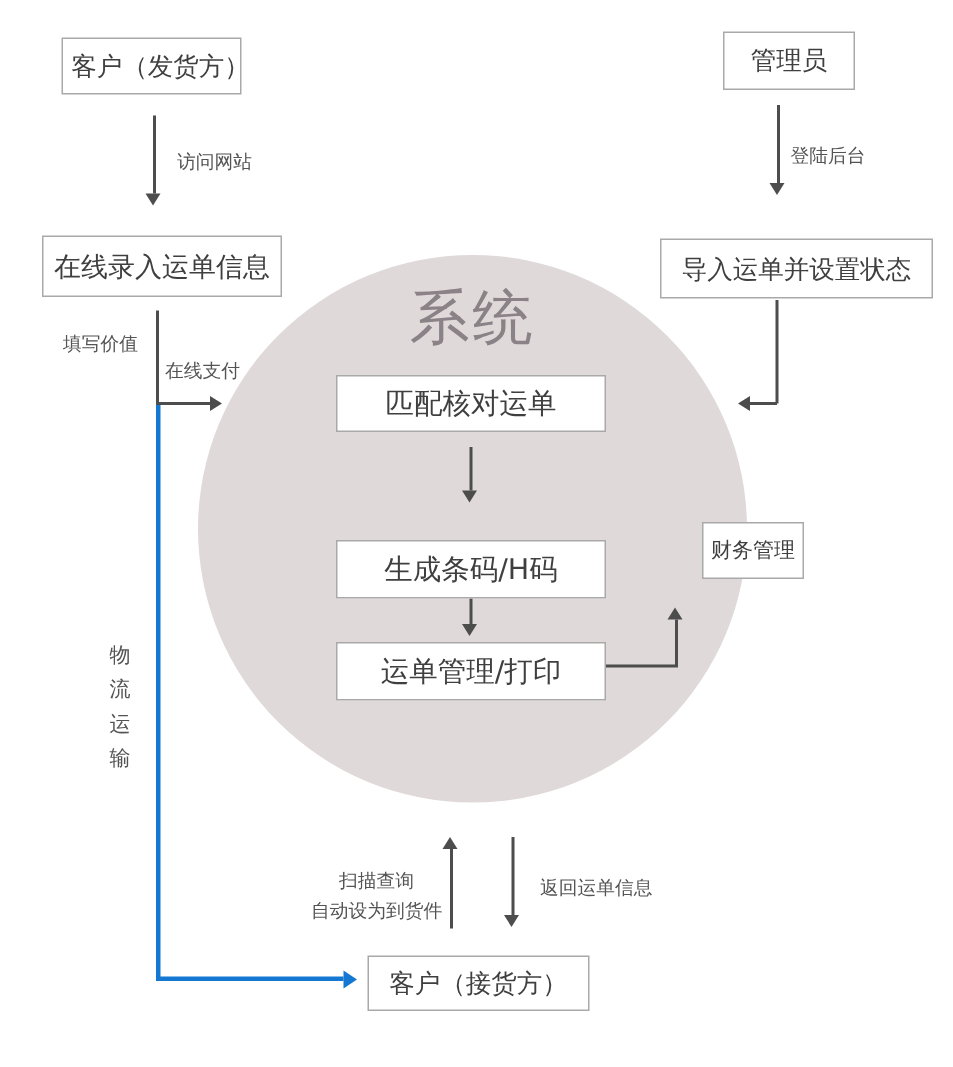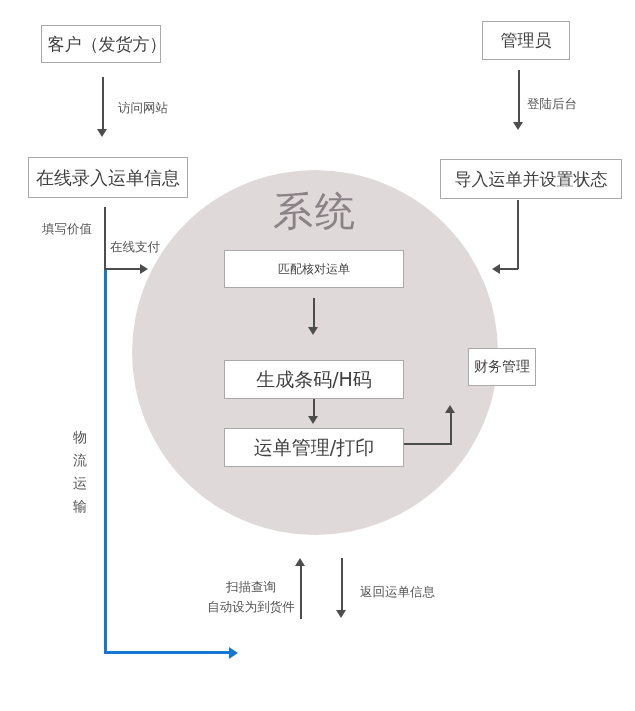--- a/index.html
+++ b/index.html
@@ -23,21 +23,21 @@
   }
   .box{
     position:absolute;background:var(--box-bg);border:1px solid var(--box-border);
     display:flex;align-items:center;justify-content:center;
     color:var(--text);white-space:nowrap;box-sizing:border-box;
   }
   .b-shipper{left:41px;top:25px;width:120px;height:38px;font-size:17px;padding-left:12px;}
   .b-entry{left:28px;top:157px;width:160px;height:41px;font-size:18px;}
   .b-admin{left:482px;top:21px;width:88px;height:39px;font-size:17px;}
   .b-import{left:440px;top:159px;width:182px;height:40px;font-size:17px;}
-  .b-match{left:224px;top:250px;width:180px;height:38px;font-size:12px;}
+  .b-match{left:224px;top:250px;width:180px;height:38px;font-size:19px;}
   .b-barcode{left:224px;top:360px;width:180px;height:39px;font-size:19px;}
   .b-finance{left:420px;top:348px;width:68px;height:38px;font-size:14px;margin-left:48px;}
   .b-manage{left:224px;top:428px;width:180px;height:39px;font-size:19px;}
   .b-receiver{left:245px;top:637px;width:148px;height:37px;font-size:17px;}
 
   .vline{position:absolute;width:2px;background:var(--arrow);}
   .hline{position:absolute;height:2px;background:var(--arrow);}
   .vline.blue{width:3px;background:var(--blue-arrow);}
   .hline.blue{height:3px;background:var(--blue-arrow);}
   .head{position:absolute;width:0;height:0;}
@@ -108,14 +108,15 @@
   <div class="lbl" style="left:360px;top:584px;">返回运单信息</div>
 
   <div class="box b-shipper">客户（发货方）</div>
   <div class="box b-entry">在线录入运单信息</div>
   <div class="box b-admin">管理员</div>
   <div class="box b-import">导入运单并设置状态</div>
   <div class="box b-match">匹配核对运单</div>
   <div class="box b-barcode">生成条码/H码</div>
   <div class="box b-finance">财务管理</div>
   <div class="box b-manage">运单管理/打印</div>
+  <div class="box b-receiver">客户（接货方）</div>
 
 </div>
 
 </body></html>

